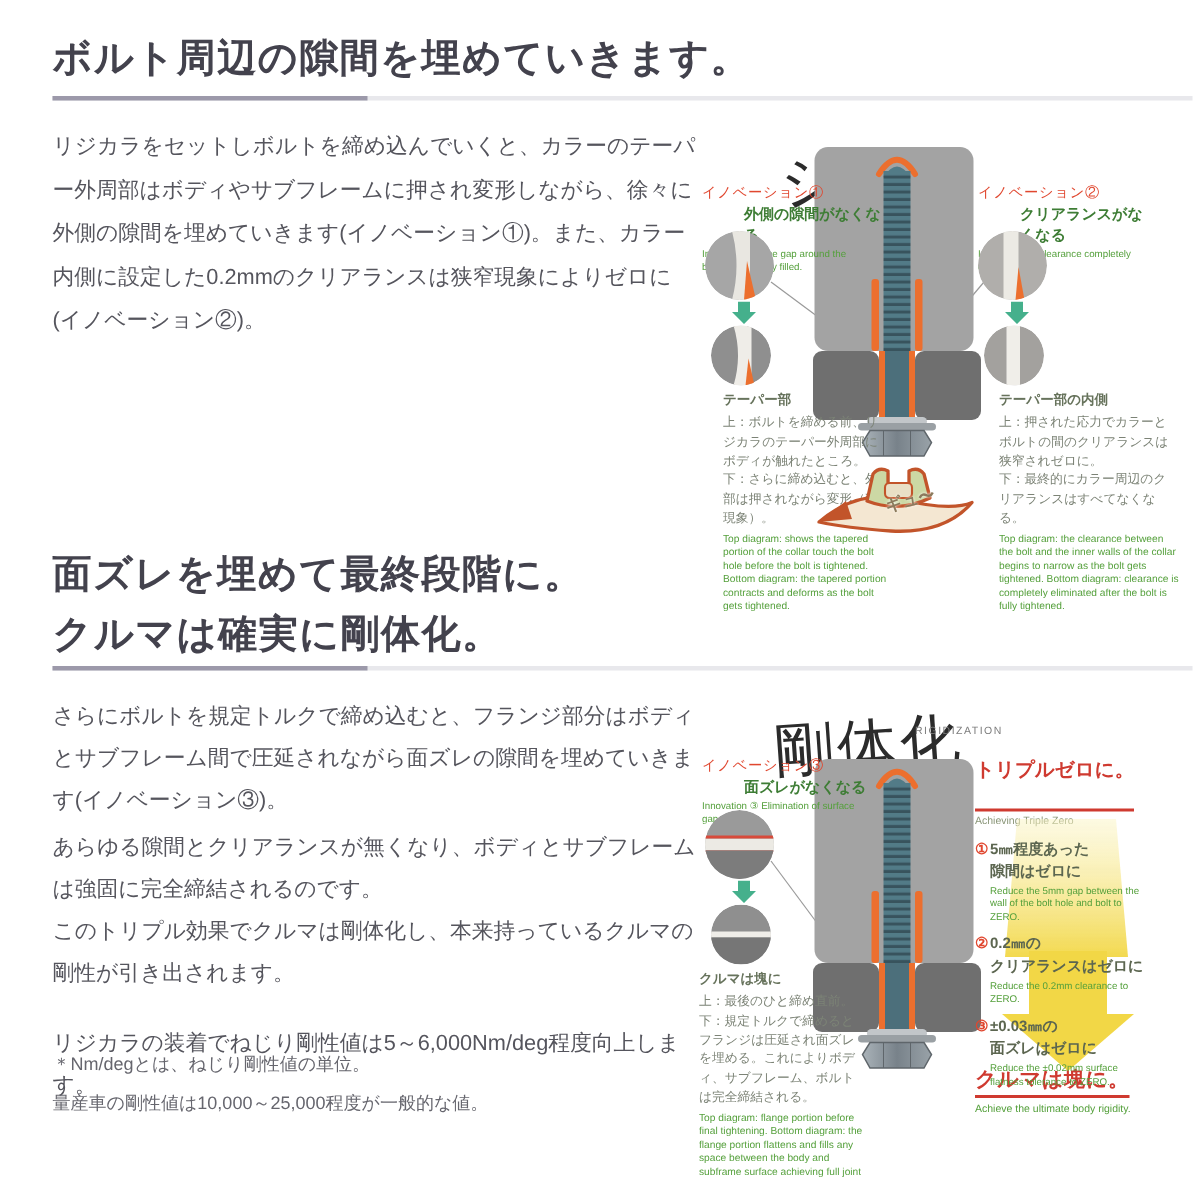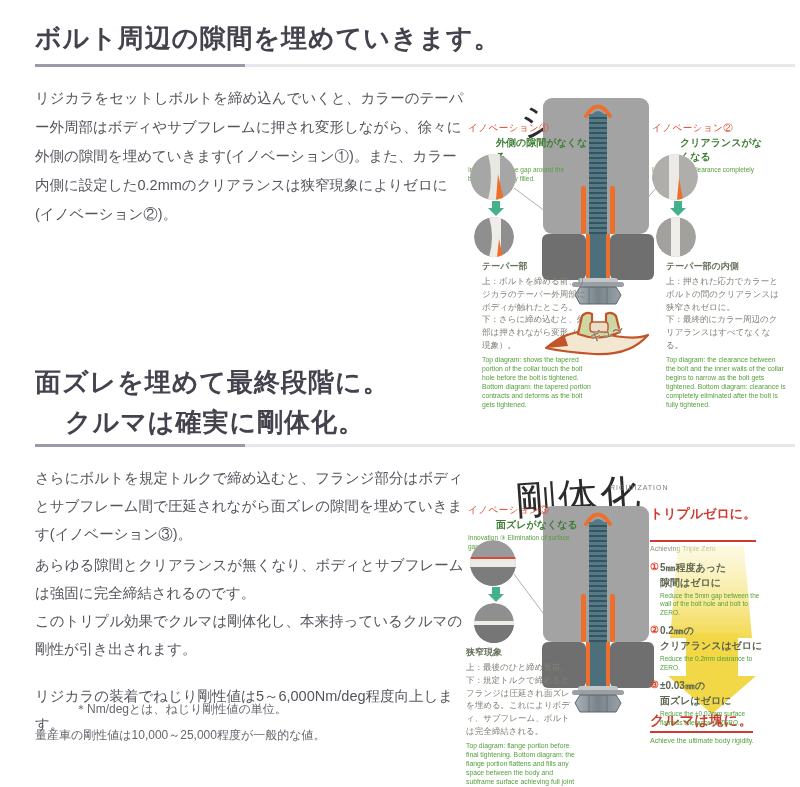--- a/index.html
+++ b/index.html
@@ -180,33 +180,33 @@
         <path d="M8 42 L26 28 L30 40 Z" fill="#c2542a"></path>
         <path d="M40 28 L44 10 Q48 5 54 8 L54 17 Q60 21 68 17 L68 8 Q74 5 78 10 L82 26 Q61 36 40 28 Z" fill="#ccd8a4" stroke="#c2542a" stroke-width="2.2" stroke-linejoin="round"></path>
         <rect x="52" y="16" width="18" height="10" rx="3" fill="#e9dfc6" stroke="#c2542a" stroke-width="1.4"></rect>
       </svg>
       <div class="sfx">ギュ〜</div>
     </div>
   </div>
 
   <h1 class="h-main" style="top:362px;">
     <span style="display:block;">面ズレを埋めて最終段階に。</span>
-    <span style="display:block;margin-left:30px;">クルマは確実に剛体化。</span>
+    <span style="display:block;">クルマは確実に剛体化。</span>
   </h1>
   <div class="divider" style="top:444px;">
       <span class="dark"></span>
     </div>
 
   <p class="copy copy2" style="top:464px;">さらにボルトを規定トルクで締め込むと、フランジ部分はボディとサブフレーム間で圧延されながら面ズレの隙間を埋めていきます(イノベーション③)。</p>
   <div class="copy copy2" style="top:551px;">
     <p>あらゆる隙間とクリアランスが無くなり、ボディとサブフレームは強固に完全締結されるのです。</p>
     <p>このトリプル効果でクルマは剛体化し、本来持っているクルマの剛性が引き出されます。</p>
   </div>
   <p class="copy copy2" style="top:666px;margin-top:16px;">リジカラの装着でねじり剛性値は5～6,000Nm/deg程度向上します。</p>
-  <p class="note-small" style="top:700px;margin-left:40px;">＊Nm/degとは、ねじり剛性値の単位。</p>
+  <p class="note-small" style="top:700px;">＊Nm/degとは、ねじり剛性値の単位。</p>
   <p class="note-small" style="top:726px;">量産車の剛性値は10,000～25,000程度が一般的な値。</p>
 
   <div class="diagram" style="top:468px; height:300px;">
 
     <svg class="connectors" width="336" height="300">
       <line x1="52" y1="106" x2="104" y2="176" stroke="#9a9a9a" stroke-width="0.8"></line>
     </svg>
 
     <div class="d-title" style="left:54px; top:2px;">剛体化</div>
     <div class="d-title-en" style="left:148px; top:16px;">RIGIDIZATION</div>
@@ -251,21 +251,21 @@
       </svg>
     <div class="inset" style="left:12px; top:135px; width:40px; height:40px;">
       <svg width="40" height="40">
           <circle cx="20" cy="20" r="20" fill="#8f8f8f"></circle>
           <rect x="0" y="18" width="40" height="4" fill="#efede8"></rect>
           <rect x="0" y="22" width="40" height="18" fill="#767676"></rect>
         </svg>
     </div>
 
     <div class="d-note" style="left:4px; top:178px;">
-      <div class="n-head">狭窄現象</div>
+      <div class="n-head">クルマは塊に</div>
       <div class="n-body">上：最後のひと締め直前。
 下：規定トルクで締めるとフランジは圧延され面ズレを埋める。これによりボディ、サブフレーム、ボルトは完全締結される。</div>
       <div class="n-en">Top diagram: flange portion before final tightening. Bottom diagram: the flange portion flattens and fills any space between the body and subframe surface achieving full joint fastness.</div>
     </div>
 
     <div class="tz">
       <span class="tz-title">トリプルゼロに。</span>
       <div class="tz-sub">Achieving Triple Zero</div>
 
       <svg class="tz-arrow" width="132" height="170" viewBox="0 0 132 170">

